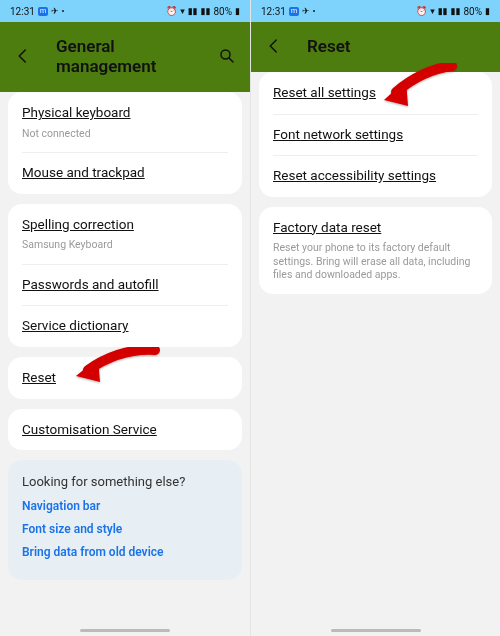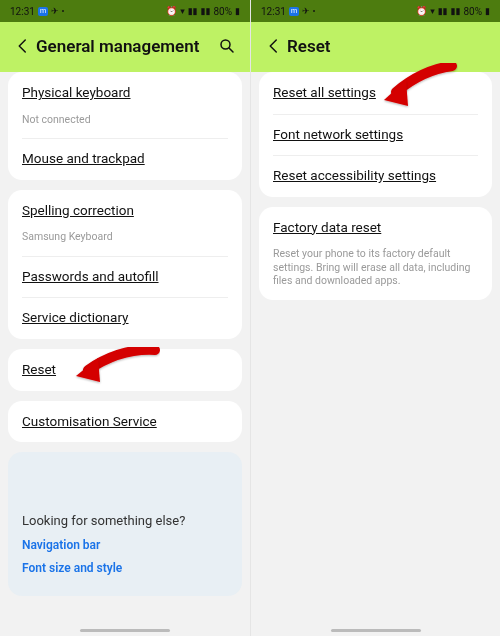--- a/index.html
+++ b/index.html
@@ -16,39 +16,39 @@
     height: 636px;
     background: #f2f2f2;
     position: relative;
     overflow: hidden;
   }
   .phone + .phone { border-left: 1px solid #e5e5e5; }
 
   
   .statusbar {
     height: 22px;
-    background: #4d7c0f;
+    background: #7dd3fc;
     display: flex;
     align-items: center;
     justify-content: space-between;
     padding: 8px 10px;
     font-size: 10px;
     color: #111;
   }
   .statusbar .left, .statusbar .right { display: flex; align-items: center; gap: 3px; }
   .sb-icon { font-size: 9px; }
   .sb-badge { background:#1a73e8; color:#fff; font-size:7px; border-radius:2px; padding:0 2px; line-height:9px;}
 
   
   .header {
     display: flex;
     align-items: center;
     padding: 14px 14px 16px 14px;
-    gap: 4px;
-    background: #bef264;
+    gap: 24px;
+    background: #4d7c0f;
   }
   .header .title {
     font-size: 17px;
     font-weight: 600;
     color: #111;
     flex: 1;
   }
   .header svg { flex-shrink: 0; }
 
   
@@ -72,36 +72,35 @@
   }
   .row .label {
     font-size: 13.5px;
     color: #111;
     line-height: 1.3;
     text-decoration: underline;
   }
   .row .sub {
     font-size: 10.5px;
     color: #9a9a9a;
-    margin-top: 11px;
+    margin-top: 5px;
     line-height: 1.3;
   }
   .row .sub.blue { color: #1a73e8; }
 
   .tipcard {
     background: #e8eff4;
     border-radius: 14px;
     padding: 14px 14px 12px 14px;
     margin-bottom: 10px;
   }
   .tipcard .tip-title {
     font-size: 13px;
     color: #333;
     margin-bottom: 10px;
-    margin-top: 47px;
   }
   .tipcard .tip-link {
     font-size: 12px;
     color: #1a73e8;
     font-weight: 600;
     margin-bottom: 9px;
     display:block;
   }
 
   
@@ -186,20 +185,21 @@
     <div class="card">
       <div class="row">
         <div class="label">Customisation Service</div>
       </div>
     </div>
 
     <div class="tipcard">
       <div class="tip-title">Looking for something else?</div>
       <span class="tip-link">Navigation bar</span>
       <span class="tip-link">Font size and style</span>
+      <span class="tip-link">Bring data from old device</span>
     </div>
   </div>
 
   <div class="home-ind"></div>
 </div>
 
 <div class="phone">
   <div class="statusbar">
     <div class="left">
       <span>12:31</span>

